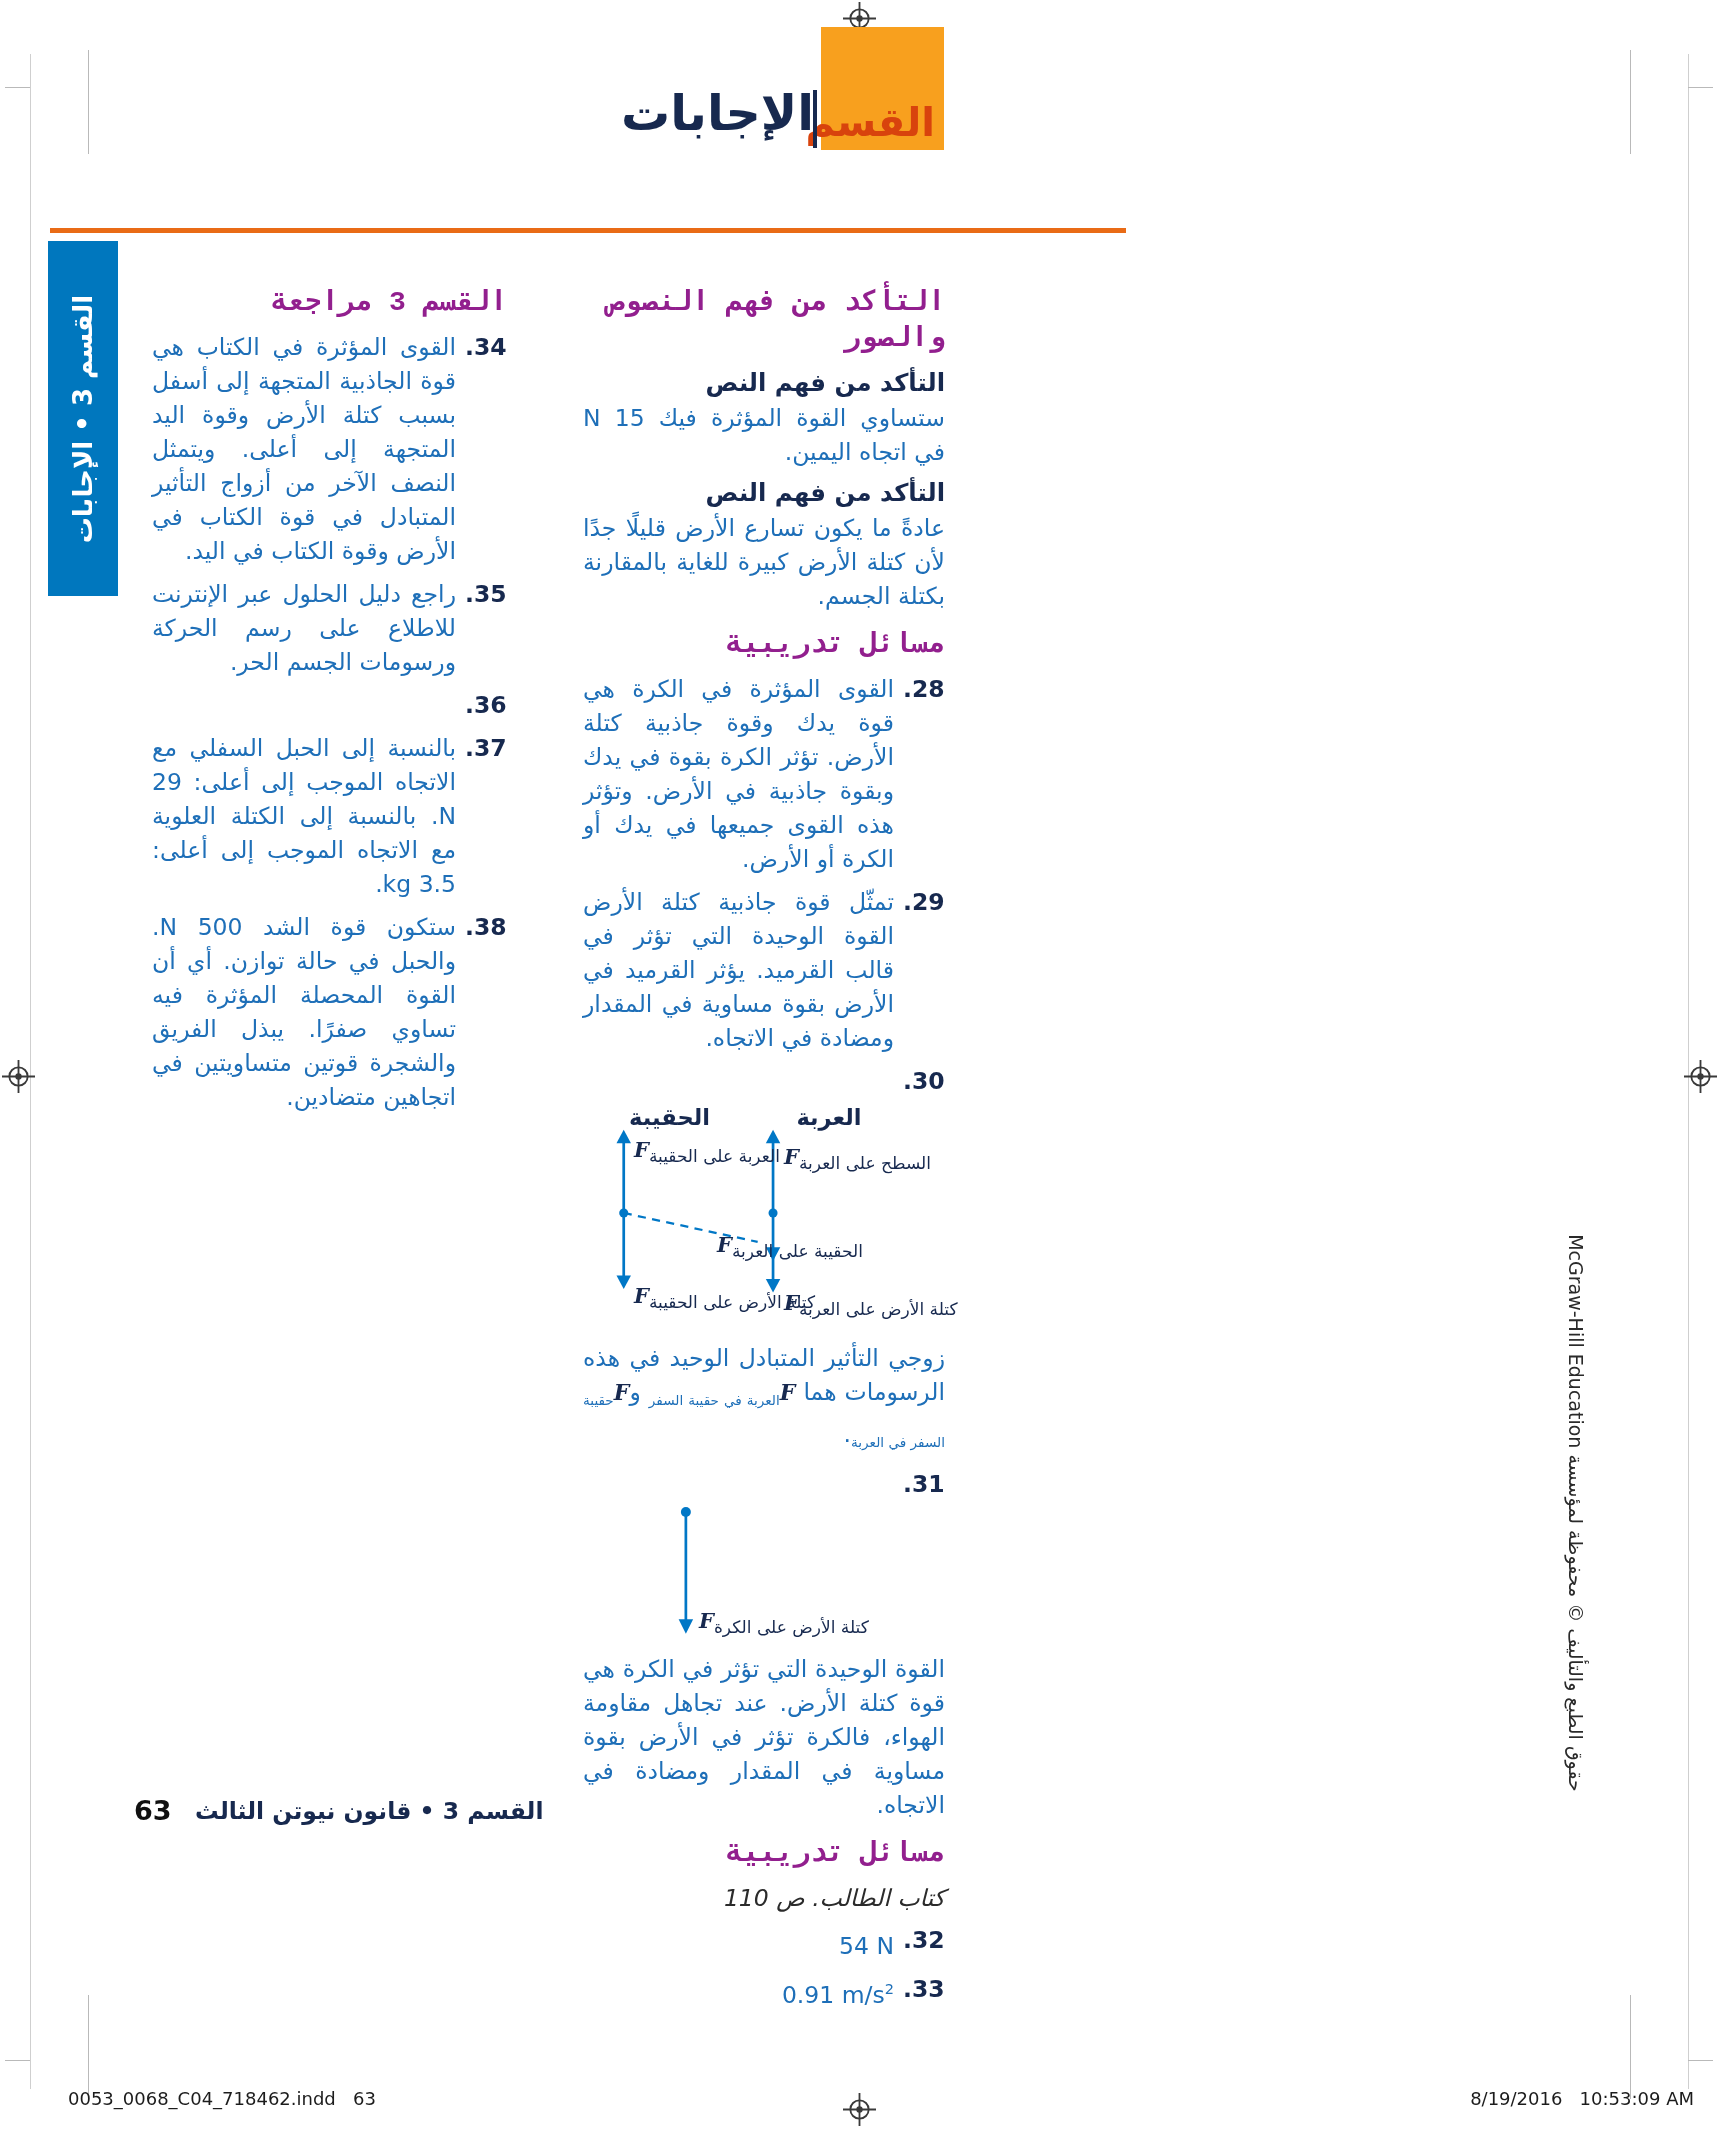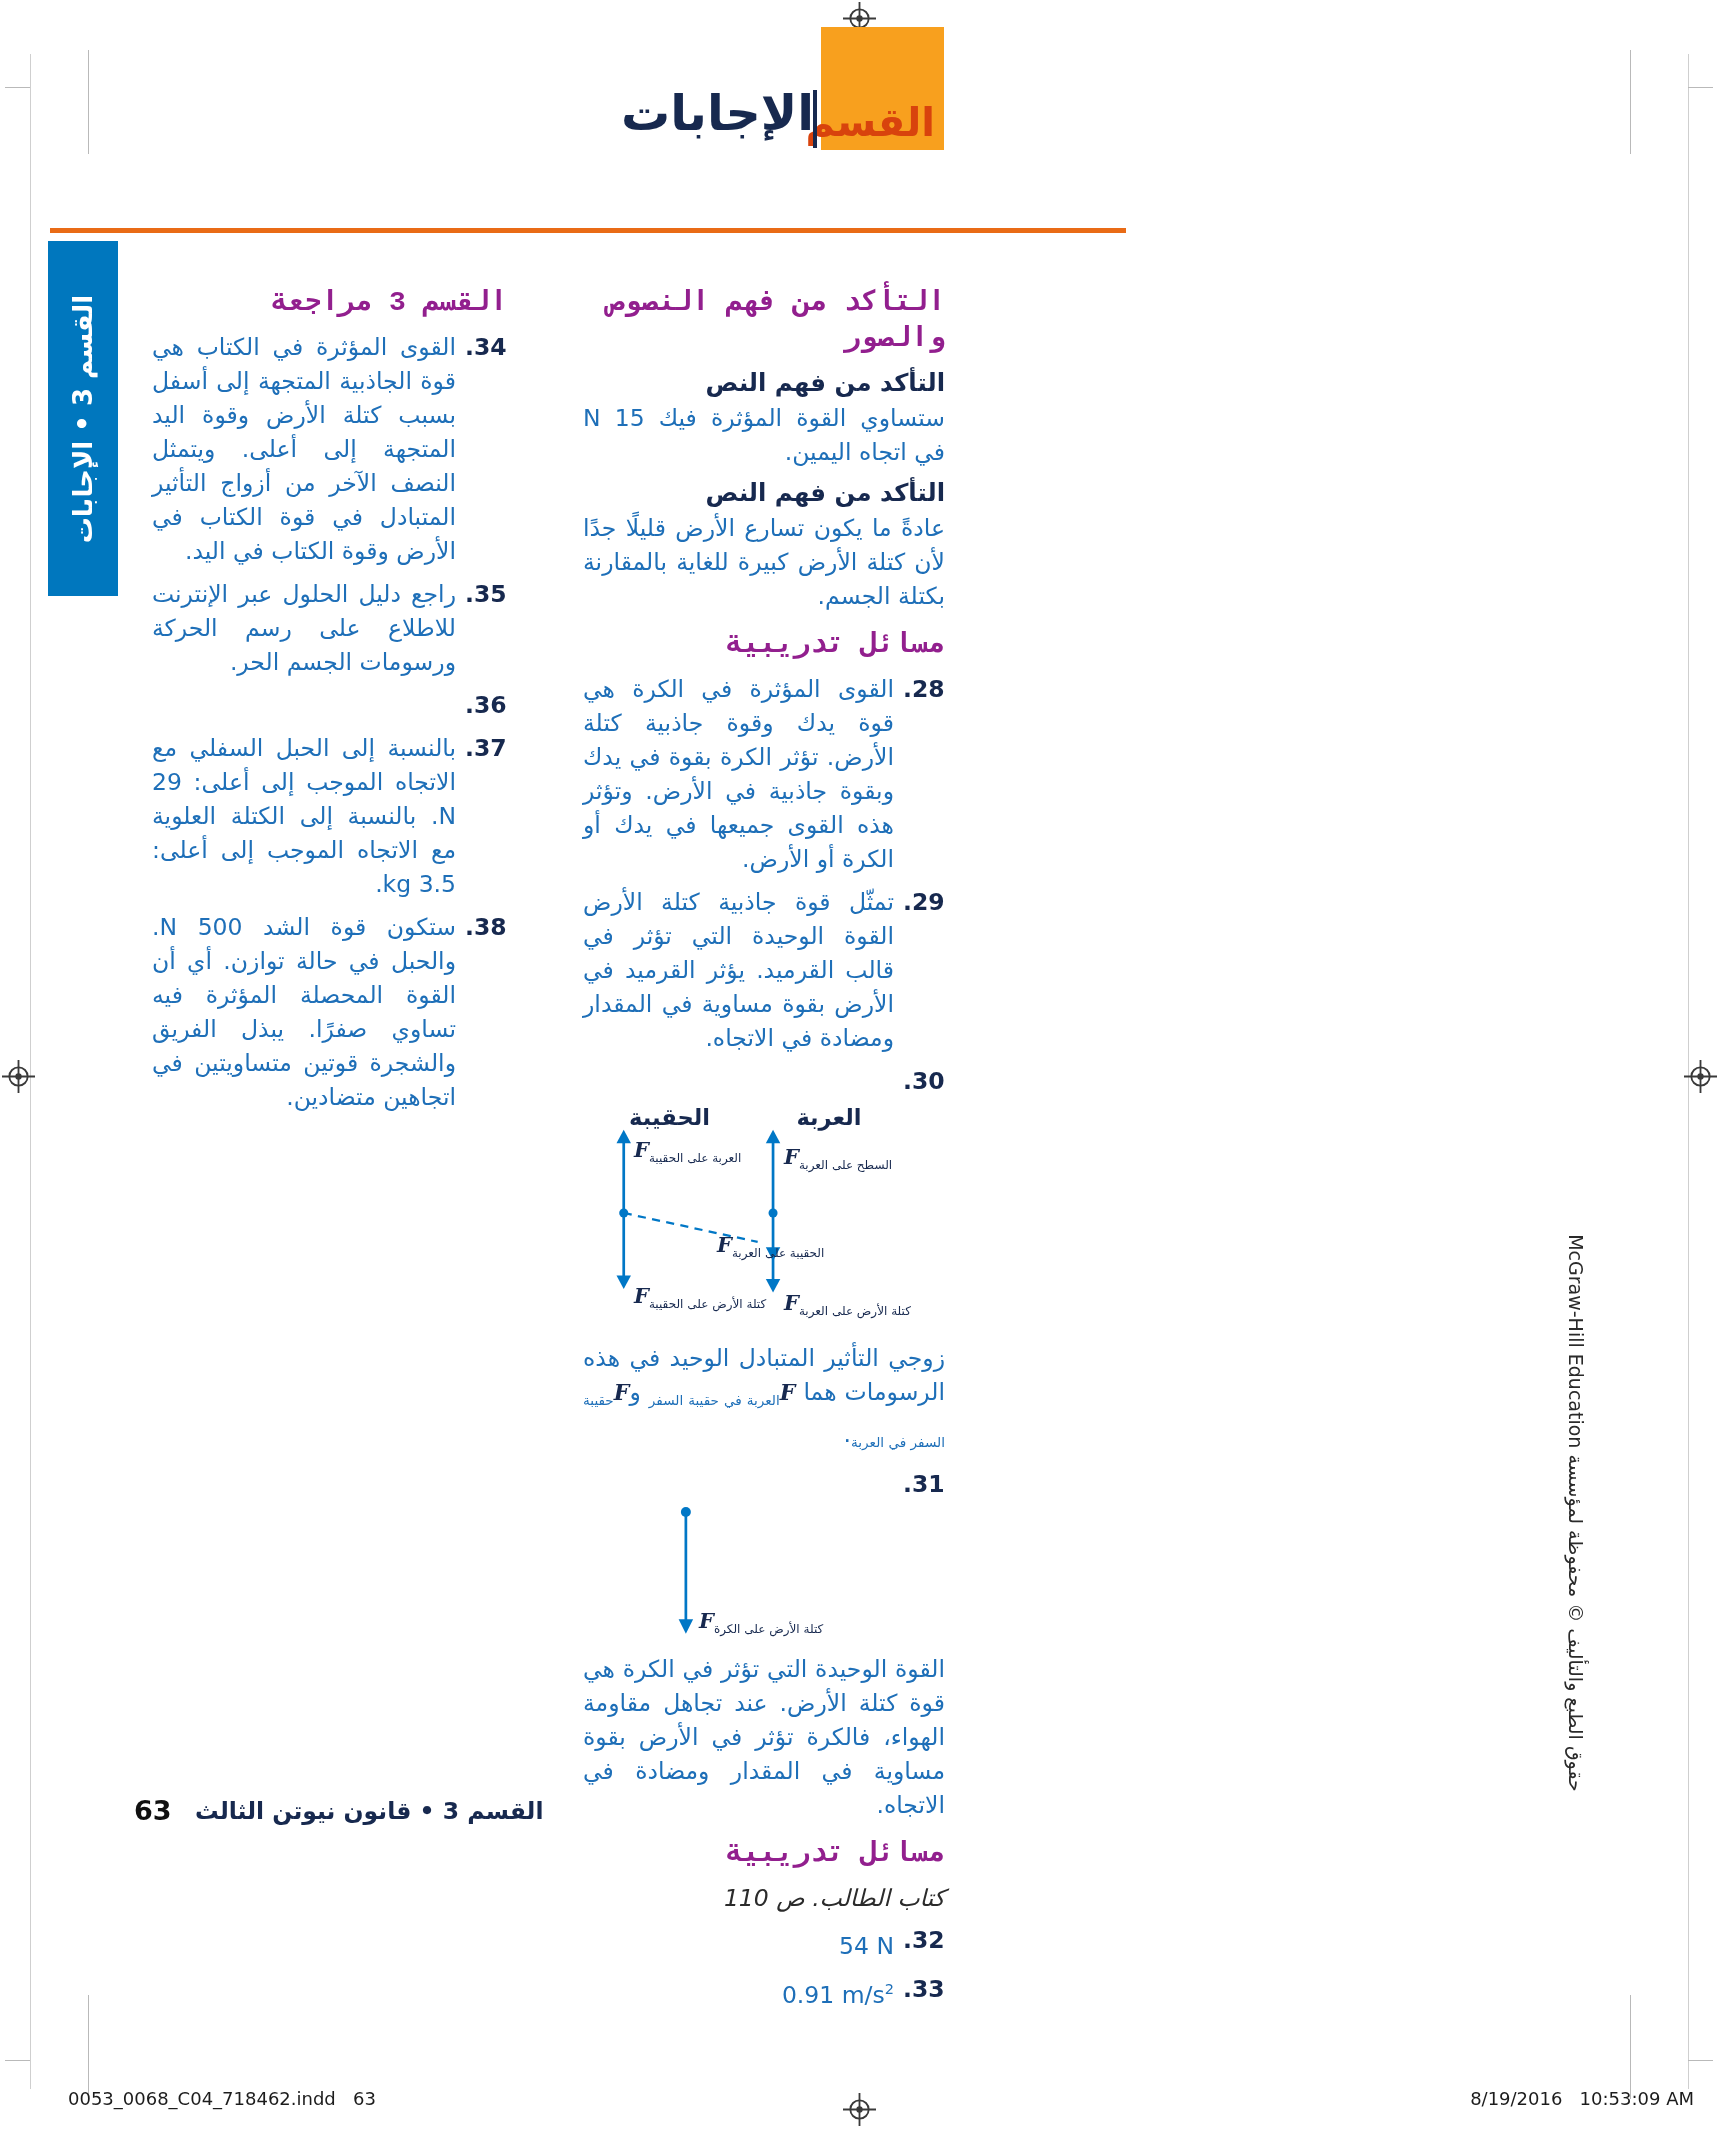--- a/index.html
+++ b/index.html
@@ -46,21 +46,21 @@
   .source-line{color:#2b2b2b;font-style:italic;text-align:right;margin:0 0 9px;}
 
   
   .diagram30{position:relative;height:228px;margin:1.8px 0 12.7px;}
   .dhead{position:absolute;top:0;font-weight:bold;color:#17294F;font-size:22.6px;text-align:center;}
   .dhead-bag{left:33px;width:107px;}
   .dhead-cart{left:185px;width:122px;}
   .dsvg{position:absolute;left:0;top:27px;}
   .flabel{position:absolute;color:#17294F;font-size:12.7px;direction:ltr;white-space:nowrap;}
   .fsym{font-family:"DejaVu Serif",serif;font-style:italic;font-weight:bold;font-size:21px;color:#17294F;}
-  .flabel sub{font-size:12px;vertical-align:-5.4px;}
+  .flabel sub{font-size:17px;vertical-align:-5.4px;}
   .diagram31{position:relative;height:140px;margin:1.8px 0 9px;}
   .caption .fsym{font-size:22px;}
   .caption sub{font-size:13.6px;vertical-align:-5.4px;}
 
   
   .footer{position:absolute;left:134px;top:1795px;display:flex;align-items:center;gap:23.5px;}
   .footer-num{font-size:27px;font-weight:bold;color:#101010;}
   .footer-chapter{font-size:23.5px;font-weight:bold;color:#17294F;direction:rtl;}
   .print-info{position:absolute;top:2088px;font-size:18px;color:#1c1c1c;white-space:pre;}
   .print-left{left:68px;}

